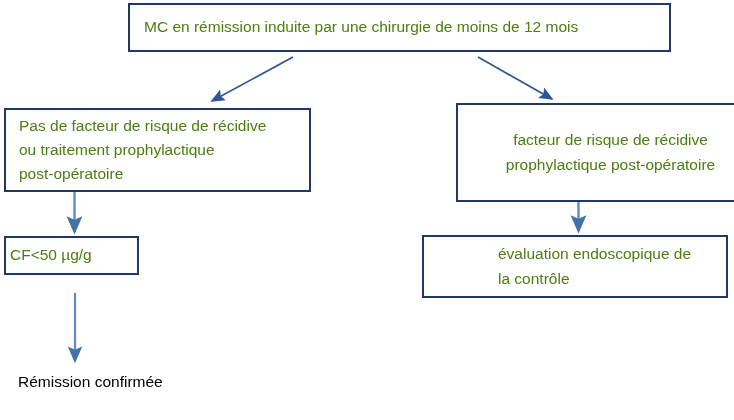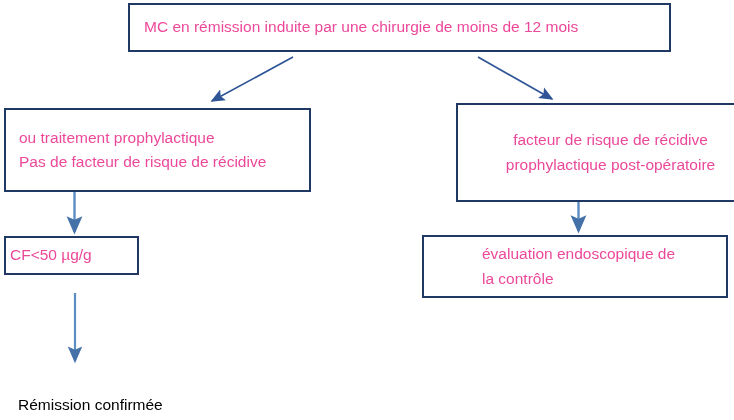--- a/index.html
+++ b/index.html
@@ -16,21 +16,21 @@
   #flowchart {
     position: relative;
     width: 734px;
     height: 420px;
   }
   .node {
     position: absolute;
     box-sizing: border-box;
     border: 2px solid #1F3864;
     background: #ffffff;
-    color: #ec4899;
+    color: #4d7c0f;
     font-size: 15.5px;
     line-height: 1.55;
     display: flex;
     flex-direction: column;
     justify-content: center;
   }
   .node .line {
     white-space: pre;
   }
   
@@ -68,37 +68,36 @@
     height: 39px;
     padding-left: 4px;
     text-align: left;
   }
   
   #node-endo {
     left: 422px;
     top: 235px;
     width: 306px;
     height: 63px;
-    padding-left: 58px;
+    padding-left: 74px;
     text-align: left;
   }
   
   #node-outcome {
     position: absolute;
     left: 18px;
     top: 370px;
     width: 300px;
     font-size: 15.5px;
     line-height: 1.6;
     color: #000000;
     text-align: left;
   }
   #node-outcome .line {
     white-space: pre;
-    margin-top: 23px;
   }
   svg.edges {
     position: absolute;
     left: 0;
     top: 0;
     width: 734px;
     height: 420px;
     pointer-events: none;
   }
 </style>
@@ -126,22 +125,23 @@
     <line x1="578.5" y1="192" x2="578.5" y2="231" stroke="#5B8DC2" stroke-width="2.4" marker-end="url(#arrowLight)"></line>
 
     <line x1="75" y1="293" x2="75" y2="361" stroke="#5B8DC2" stroke-width="2.2" marker-end="url(#arrowLight)"></line>
   </svg>
 
   <div class="node" id="node-root">
     <span class="line">MC en rémission induite par une chirurgie de moins de 12 mois</span>
   </div>
 
   <div class="node" id="node-left-cond">
+    <span class="line">Pas de facteur de risque de récidive</span>
     <span class="line">ou traitement prophylactique</span>
-    <span class="line">Pas de facteur de risque de récidive</span>
+    <span class="line">post-opératoire</span>
   </div>
 
   <div class="node" id="node-right-cond">
     <span class="line">facteur de risque de récidive</span>
     <span class="line">prophylactique post-opératoire</span>
   </div>
 
   <div class="node" id="node-cf">
     <span class="line">CF&lt;50 µg/g</span>
   </div>

